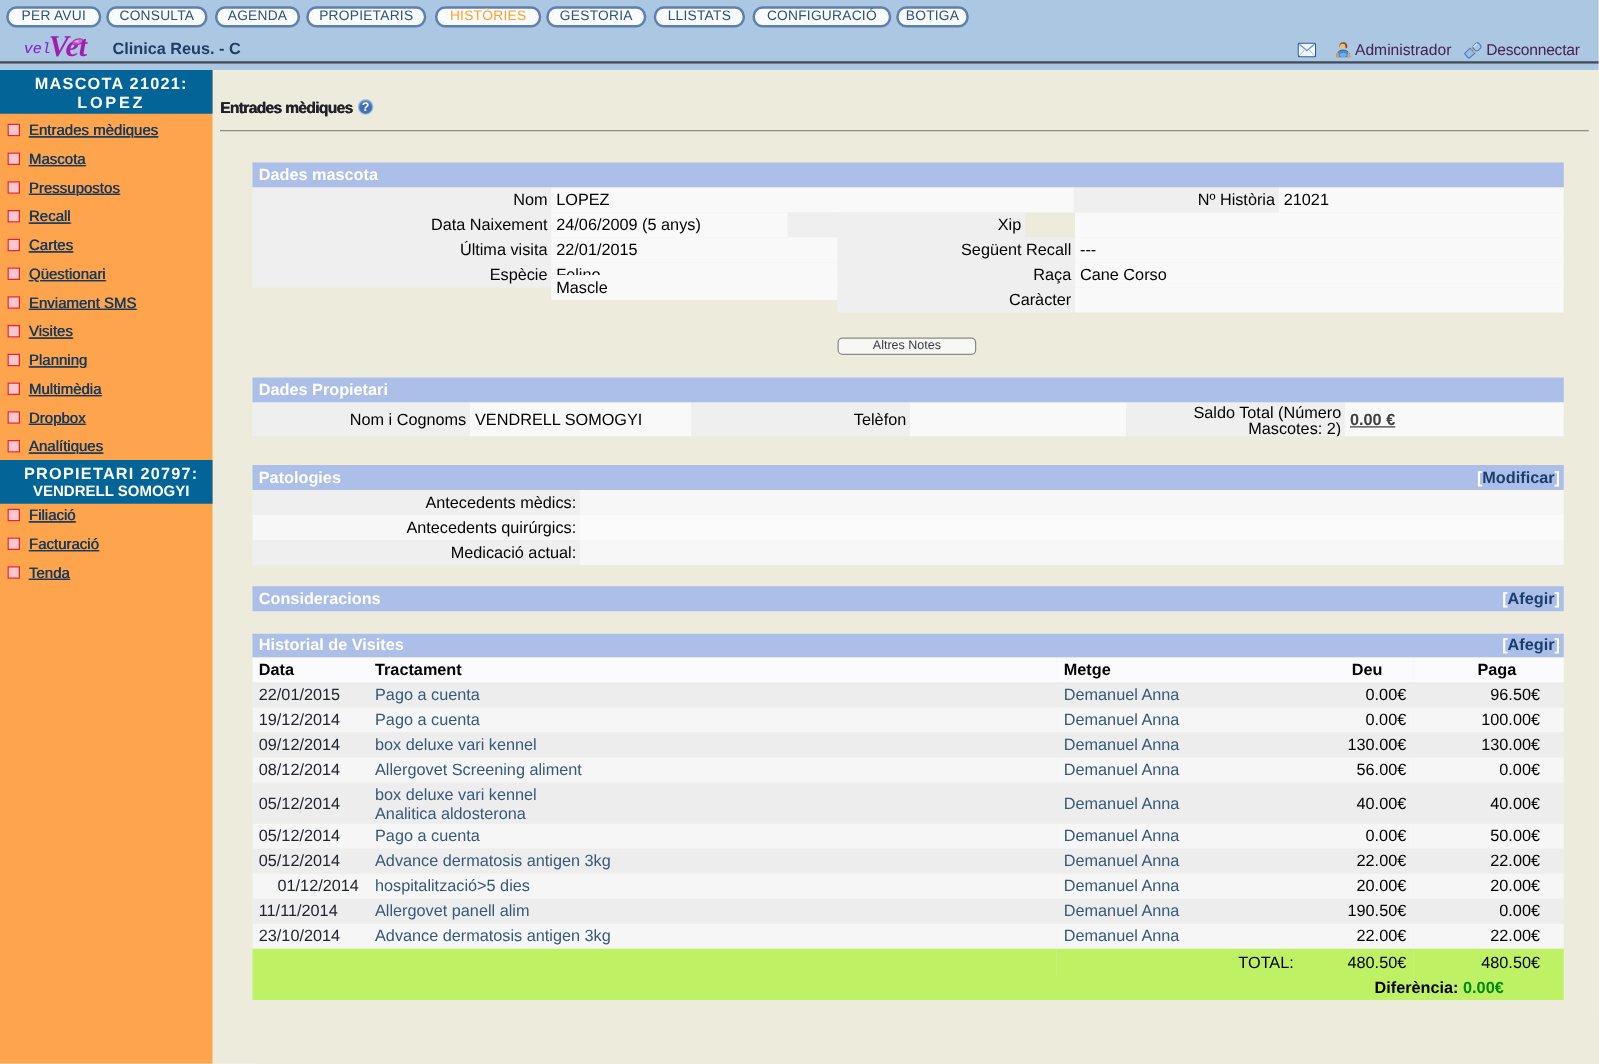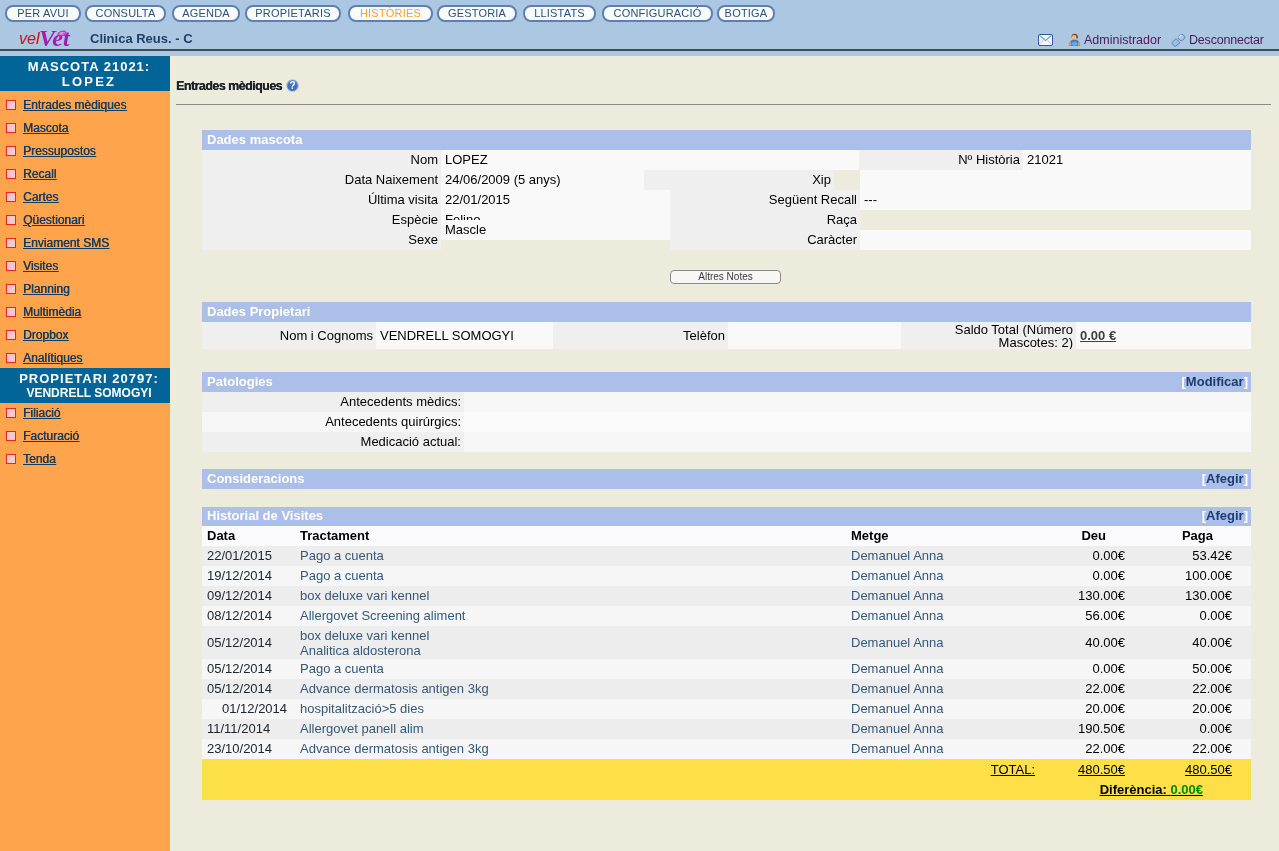--- a/index.html
+++ b/index.html
@@ -1,21 +1,21 @@
 <!DOCTYPE html>
 <html lang="ca"><head><meta charset="utf-8"><title>velVet</title>
 <style>
 *{margin:0;padding:0;box-sizing:border-box;}
 html,body{width:1279px;height:851px;}
 body{font-family:"Liberation Sans",sans-serif;}
 #page{position:relative;width:1279px;height:851px;background:#edebdc;overflow:hidden;}
 #topbar{position:absolute;left:0;top:0;width:1279px;height:51px;background:#acc7e2;border-bottom:2px solid #424c56;}
 #bluestrip{position:absolute;left:0;top:51px;width:1279px;height:5px;background:#acc7e2;}
 .navbtn{position:absolute;top:5px;height:17px;background:#f9fbfd;border:2px solid #5d80b0;border-radius:8px;color:#2d527c;font-size:11px;letter-spacing:0.2px;text-align:center;line-height:13px;white-space:nowrap;}
-#lv1{position:absolute;left:19px;top:33px;font-family:Liberation Sans, sans-serif;font-style:italic;font-size:16px;line-height:12px;color:#b91c1c;text-shadow:0.3px 0 0 #ee8ed2;}
+#lv1{position:absolute;left:19px;top:33px;font-family:Liberation Mono, monospace;font-style:italic;font-size:12px;line-height:12px;color:#6d28d9;text-shadow:0.3px 0 0 #ee8ed2;}
 #lv2{position:absolute;left:39px;top:31px;font-family:"Liberation Serif",serif;font-style:italic;font-weight:bold;font-size:24px;line-height:15px;color:#a21cb0;}
 #lv3{position:absolute;left:57px;top:30px;}
 #clinic{position:absolute;left:90px;top:31px;font-size:13px;font-weight:bold;color:#1f3e63;}
 .hicon{position:absolute;top:33px;}
 #adminlbl{position:absolute;left:1084px;top:33px;font-size:12.5px;color:#472057;}
 #desclbl{position:absolute;left:1189px;top:33px;font-size:12.5px;letter-spacing:-0.2px;color:#472057;}
 #sidebar{position:absolute;left:0;top:56px;width:170px;height:795px;background:#fda44c;}
 .sbhead{position:absolute;left:0;width:170px;height:35px;background:#036597;color:#fff;text-align:center;font-weight:bold;padding-left:8px;}
 .sbhead .l1{font-size:13px;letter-spacing:1px;padding-top:3px;}
 .sbhead .l2{font-size:12px;}
@@ -32,21 +32,21 @@
 .cell{position:absolute;height:20px;font-size:13px;line-height:20px;color:#000;white-space:nowrap;overflow:hidden;}
 .lab{background:#efefef;text-align:right;padding-right:3px;}
 .val{background:#f9f9f9;text-align:left;padding-left:4px;}
 #altres{position:absolute;left:670px;top:270px;width:111px;height:14px;background:#f7f7f3;border:1px solid #8a8a8a;border-radius:4px;font-size:10px;color:#3b3b4b;text-align:center;line-height:11px;}
 .grn{color:#404040;font-weight:bold;text-decoration:underline;}
 .hth{font-weight:bold;color:#000;background:#fbfbfd;}
 .trc{color:#35597a;}
 .dtc{color:#20262e;}
 .rowa{background:#ededed;}
 .rowb{background:#f6f6f6;}
-.tot{background:#fde047;text-decoration:underline;}
+.tot{background:#bef264;}
 </style></head>
 <body>
 <div id="page">
   <div id="topbar">
     <div class="navbtn" style="left:5px;width:76px;">PER AVUI</div>
     <div class="navbtn" style="left:85px;width:81px;">CONSULTA</div>
     <div class="navbtn" style="left:172px;width:68px;">AGENDA</div>
     <div class="navbtn" style="left:245px;width:96px;">PROPIETARIS</div>
     <div class="navbtn" style="left:348px;width:85px;color:#ffa127;">HISTÒRIES</div>
     <div class="navbtn" style="left:437px;width:80px;">GESTORIA</div>
@@ -121,30 +121,30 @@
     </svg>
   <div id="hr1"></div>
 
   <div class="bar" style="top:130px;">Dades mascota</div>
   <div class="cell lab" style="left:202px;top:150px;width:239px;">Nom</div>
   <div class="cell val" style="left:441px;top:150px;width:419px;">LOPEZ</div>
   <div class="cell lab" style="left:859px;top:150px;width:164px;">Nº Història</div>
   <div class="cell val" style="left:1023px;top:150px;width:228px;">21021</div>
   <div class="cell lab" style="left:202px;top:170px;width:239px;">Data Naixement</div>
   <div class="cell val" style="left:441px;top:170px;width:229px;">24/06/2009 (5 anys)</div>
-  <div class="cell lab" style="left:644px;top:170px;width:190px;">Xip</div>
+  <div class="cell lab" style="left:630px;top:170px;width:190px;">Xip</div>
   <div class="cell val" style="left:860px;top:170px;width:391px;"></div>
   <div class="cell lab" style="left:202px;top:190px;width:239px;">Última visita</div>
   <div class="cell val" style="left:441px;top:190px;width:229px;">22/01/2015</div>
   <div class="cell lab" style="left:670px;top:190px;width:190px;">Següent Recall</div>
   <div class="cell val" style="left:860px;top:190px;width:391px;">---</div>
   <div class="cell lab" style="left:202px;top:210px;width:239px;">Espècie</div>
   <div class="cell val" style="left:441px;top:210px;width:229px;">Felino</div>
   <div class="cell lab" style="left:670px;top:210px;width:190px;">Raça</div>
-  <div class="cell lab" style="left:202px;top:230px;width:239px;">Sexe</div>
+  <div class="cell val" style="left:860px;top:210px;width:391px;">Cane Corso</div>
   <div class="cell val" style="left:441px;top:220px;width:229px;">Mascle</div>
   <div class="cell lab" style="left:670px;top:230px;width:190px;">Caràcter</div>
   <div class="cell val" style="left:860px;top:230px;width:391px;"></div>
 
   <div id="altres">Altres Notes</div>
 
   <div class="bar" style="top:302px;">Dades Propietari</div>
   <div class="cell lab" style="left:202px;top:322px;width:174px;height:27px;line-height:27px;">Nom i Cognoms</div>
   <div class="cell val" style="left:376px;top:322px;width:177px;height:27px;line-height:27px;">VENDRELL SOMOGYI</div>
   <div class="cell lab" style="left:553px;top:322px;width:175px;height:27px;line-height:27px;">Telèfon</div>
@@ -165,21 +165,21 @@
   <div class="bar" style="top:507px;height:19px;line-height:18px;">Historial de Visites<span class="act"><span class="bk">[</span><span class="lk">Afegir</span><span class="bk">]</span></span></div>
   <div class="cell hth" style="left:202px;top:526px;width:94px;padding-left:5px;">Data</div>
   <div class="cell hth" style="left:296px;top:526px;width:549px;padding-left:4px;">Tractament</div>
   <div class="cell hth" style="left:845px;top:526px;width:195px;padding-left:6px;">Metge</div>
   <div class="cell hth" style="left:1040px;top:526px;width:91px;text-align:right;padding-right:25px;">Deu</div>
   <div class="cell hth" style="left:1131px;top:526px;width:120px;text-align:right;padding-right:38px;">Paga</div>
   <div class="cell rowa dtc" style="left:202px;top:546px;width:94px;height:20px;padding-left:5px;line-height:20px;">22/01/2015</div>
   <div class="cell rowa trc" style="left:296px;top:546px;width:549px;height:20px;padding-left:4px;">Pago a cuenta</div>
   <div class="cell rowa trc" style="left:845px;top:546px;width:195px;height:20px;padding-left:6px;line-height:20px;">Demanuel Anna</div>
   <div class="cell rowa" style="left:1040px;top:546px;width:91px;height:20px;text-align:right;padding-right:6px;line-height:20px;">0.00€</div>
-  <div class="cell rowa" style="left:1131px;top:546px;width:120px;height:20px;text-align:right;padding-right:19px;line-height:20px;">53.42€</div>
+  <div class="cell rowa" style="left:1131px;top:546px;width:120px;height:20px;text-align:right;padding-right:19px;line-height:20px;">96.50€</div>
   <div class="cell rowb dtc" style="left:202px;top:566px;width:94px;height:20px;padding-left:5px;line-height:20px;">19/12/2014</div>
   <div class="cell rowb trc" style="left:296px;top:566px;width:549px;height:20px;padding-left:4px;">Pago a cuenta</div>
   <div class="cell rowb trc" style="left:845px;top:566px;width:195px;height:20px;padding-left:6px;line-height:20px;">Demanuel Anna</div>
   <div class="cell rowb" style="left:1040px;top:566px;width:91px;height:20px;text-align:right;padding-right:6px;line-height:20px;">0.00€</div>
   <div class="cell rowb" style="left:1131px;top:566px;width:120px;height:20px;text-align:right;padding-right:19px;line-height:20px;">100.00€</div>
   <div class="cell rowa dtc" style="left:202px;top:586px;width:94px;height:20px;padding-left:5px;line-height:20px;">09/12/2014</div>
   <div class="cell rowa trc" style="left:296px;top:586px;width:549px;height:20px;padding-left:4px;">box deluxe vari kennel</div>
   <div class="cell rowa trc" style="left:845px;top:586px;width:195px;height:20px;padding-left:6px;line-height:20px;">Demanuel Anna</div>
   <div class="cell rowa" style="left:1040px;top:586px;width:91px;height:20px;text-align:right;padding-right:6px;line-height:20px;">130.00€</div>
   <div class="cell rowa" style="left:1131px;top:586px;width:120px;height:20px;text-align:right;padding-right:19px;line-height:20px;">130.00€</div>

